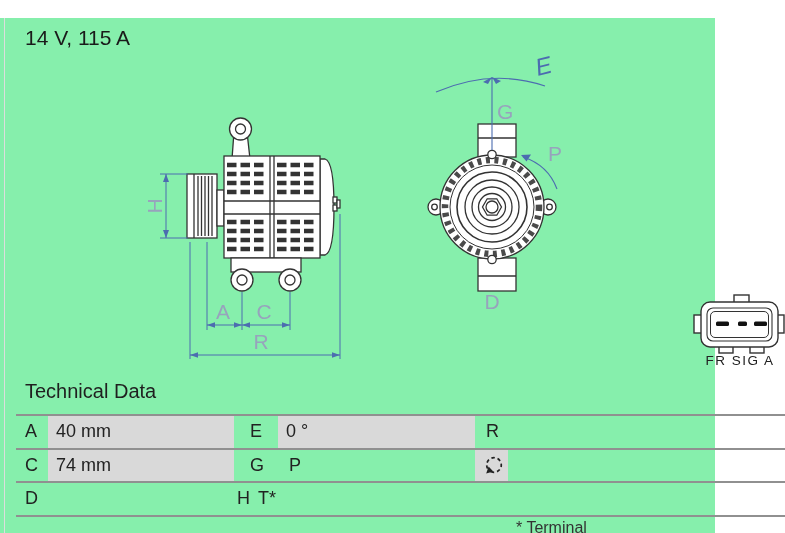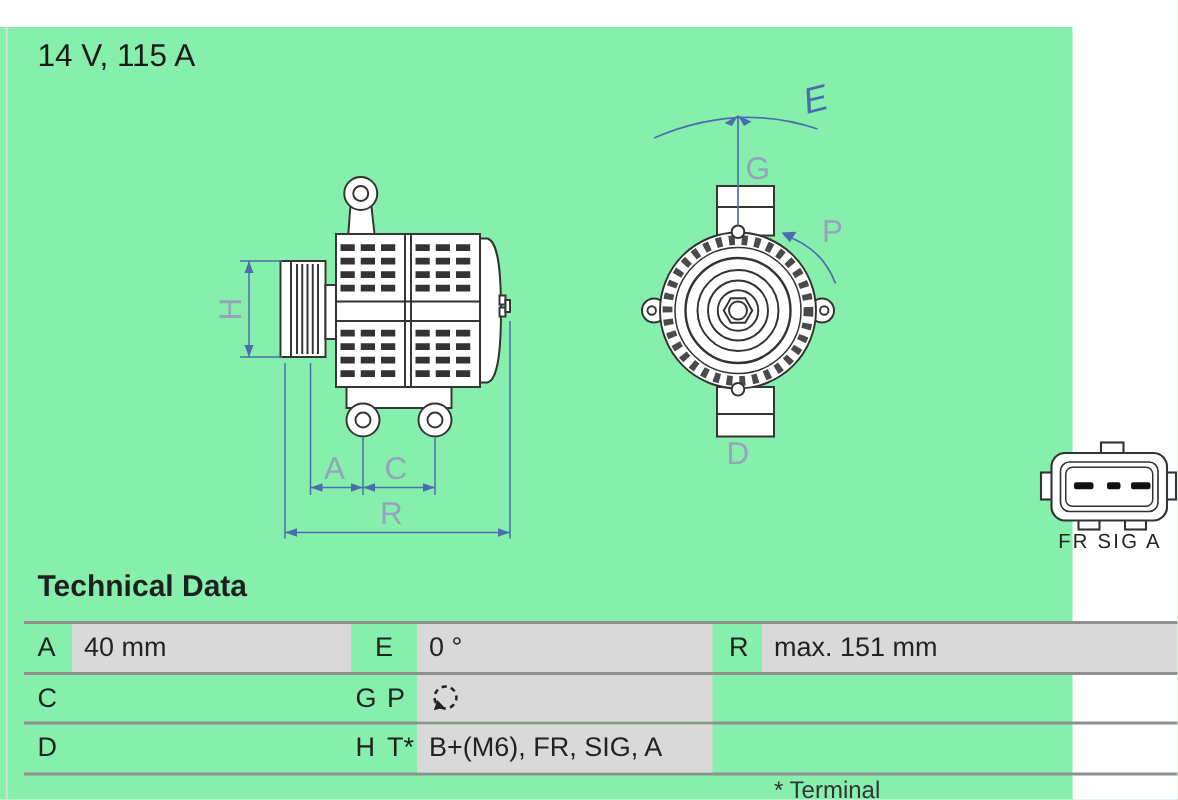--- a/index.html
+++ b/index.html
@@ -2,21 +2,21 @@
 <html><head>
 <meta charset="utf-8">
 <style>
   html,body{margin:0;padding:0;background:#fff;}
   body{width:785px;height:533px;overflow:hidden;font-family:"Liberation Sans",sans-serif;}
   .page{position:relative;width:715px;height:533px;background:#86efac;margin-top:18px;}
   .left-border{position:absolute;left:4px;top:0;width:1px;height:533px;background:#ddd;}
   .title{position:absolute;left:25px;top:8px;font-size:21px;color:#1a1a1a;}
   svg.diagram{position:absolute;left:0;top:0;font-family:"Liberation Sans",sans-serif;}
   .dimtext{fill:#97a3bc;font-size:21px;}
-  .td-heading{position:absolute;left:25px;top:362px;font-size:20px;font-weight:bold;color:#1f1f1f;text-align:center;}
+  .td-heading{position:absolute;left:25px;top:362px;font-size:20px;font-weight:normal;color:#1f1f1f;text-align:center;}
   .ttable{position:absolute;left:16px;top:396px;width:769px;}
   .trow{display:grid;grid-template-columns:32px 186px 13px 31px 197px 33px 1fr;height:31.5px;border-top:2px solid #909090;font-size:18px;color:#222;}
   .trow:last-child{border-bottom:2px solid #909090;}
   .cell{display:flex;align-items:center;}
   .v{background:#d9d9d9;padding-left:8px;text-align:center;}
   .k1{padding-left:9px;}
   .k2{padding-left:3px;}
   .k3{padding-left:11px;}
   .icon-cell svg{display:block;}
   .footnote{position:absolute;left:516px;top:501px;font-size:16px;color:#333;}
@@ -170,39 +170,38 @@
   <div class="td-heading">Technical Data</div>
 
   <div class="ttable">
     <div class="trow">
       <div class="cell k1">A</div>
       <div class="cell v">40 mm</div>
       <div class="cell"></div>
       <div class="cell k2">E</div>
       <div class="cell v">0 °</div>
       <div class="cell k3">R</div>
-      <div class="cell v">max. 151 mm</div>
     </div>
     <div class="trow">
       <div class="cell k1">C</div>
+      <div class="cell v">74 mm</div>
       <div class="cell"></div>
       <div class="cell k2">G</div>
       <div class="cell k3">P</div>
       <div class="cell v icon-cell">
         <span></span>
         <svg width="22" height="22" viewBox="0 0 22 22">
           <circle cx="11" cy="11" r="7.3" fill="none" stroke="#222" stroke-width="1.7" stroke-dasharray="3.4 2.9" transform="rotate(100 11 11)"></circle>
           <path d="M3.2,19.5 L10.3,17.6 L5.6,12.6 Z" fill="#222"></path>
         </svg>
       </div>
     </div>
     <div class="trow">
       <div class="cell k1">D</div>
       <div class="cell"></div>
       <div class="cell k2">H</div>
       <div class="cell k3">T*</div>
-      <div class="cell v">B+(M6), FR, SIG, A</div>
     </div>
   </div>
 
   <div class="footnote">* Terminal</div>
 
 </div>
 
 </body></html>

